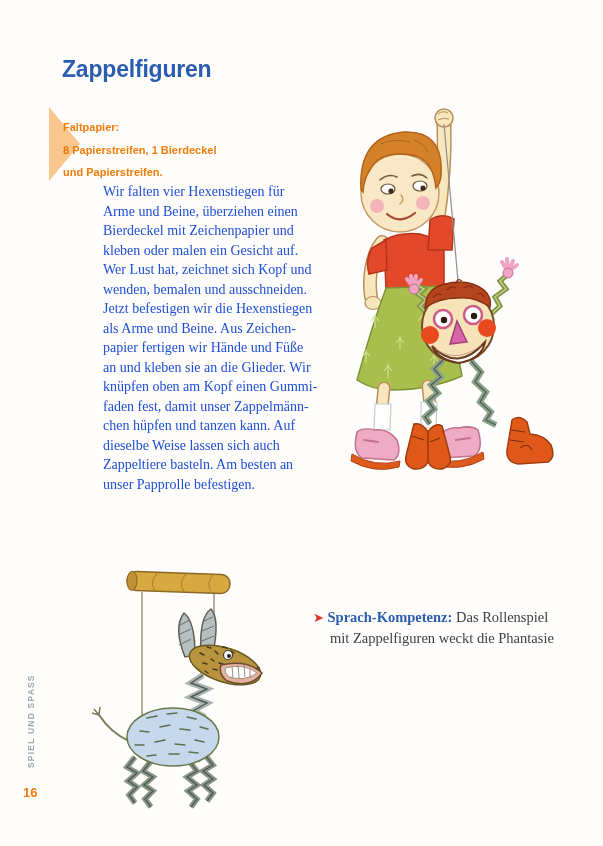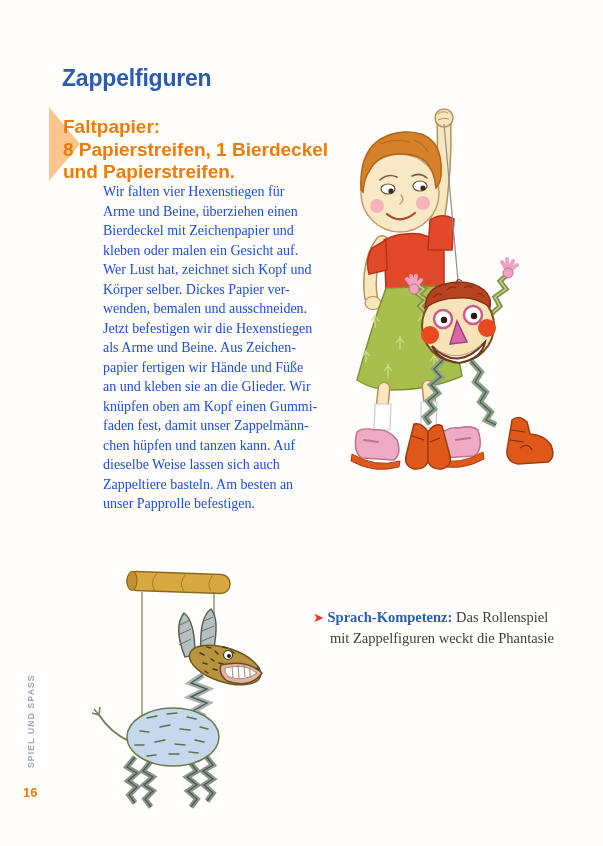--- a/index.html
+++ b/index.html
@@ -2,32 +2,32 @@
 <html><head>
 <meta charset="utf-8">
 <style>
   html,body{margin:0;padding:0;background:#e8e8e8;}
   .page{
     position:relative;width:603px;height:846px;margin:0 auto;
     background:#fffefc;overflow:hidden;
     font-family:"Liberation Sans",sans-serif;
   }
   .page-title{
-    position:absolute;left:62px;top:65px;
+    position:absolute;left:62px;top:56px;
     font-size:23px;font-weight:700;letter-spacing:-0.2px;
     color:#2a5caf;
   }
   .materials-triangle{
     position:absolute;left:49px;top:107px;width:0;height:0;
     border-top:37px solid transparent;border-bottom:37px solid transparent;
     border-left:31px solid #f9c78e;
   }
   .materials{
     position:absolute;left:63px;top:116px;
-    font-size:19px;font-weight:700;line-height:22.5px;
+    font-size:11px;font-weight:700;line-height:22.5px;
     color:#ef7c08;white-space:nowrap;
   }
   .instructions{
     position:absolute;left:103px;top:182px;
     font-size:14px;line-height:19.5px;
     color:#1d4ed8;white-space:nowrap;font-family:Liberation Serif, serif;
   }
   .tip{
     position:absolute;left:313px;top:607px;width:270px;
     font-family:"Liberation Serif",serif;font-size:14.5px;line-height:20px;
@@ -63,21 +63,20 @@
       <div>8 Papierstreifen, 1 Bierdeckel</div>
       <div>und Papierstreifen.</div>
     </div>
 
   <div class="instructions">
       <div>Wir falten vier Hexenstiegen für</div>
       <div>Arme und Beine, überziehen einen</div>
       <div>Bierdeckel mit Zeichenpapier und</div>
       <div>kleben oder malen ein Gesicht auf.</div>
       <div>Wer Lust hat, zeichnet sich Kopf und</div>
-      <div>Körper selber. Dickes Papier ver-</div>
       <div>wenden, bemalen und ausschneiden.</div>
       <div>Jetzt befestigen wir die Hexenstiegen</div>
       <div>als Arme und Beine. Aus Zeichen-</div>
       <div>papier fertigen wir Hände und Füße</div>
       <div>an und kleben sie an die Glieder. Wir</div>
       <div>knüpfen oben am Kopf einen Gummi-</div>
       <div>faden fest, damit unser Zappelmänn-</div>
       <div>chen hüpfen und tanzen kann. Auf</div>
       <div>dieselbe Weise lassen sich auch</div>
       <div>Zappeltiere basteln. Am besten an</div>

